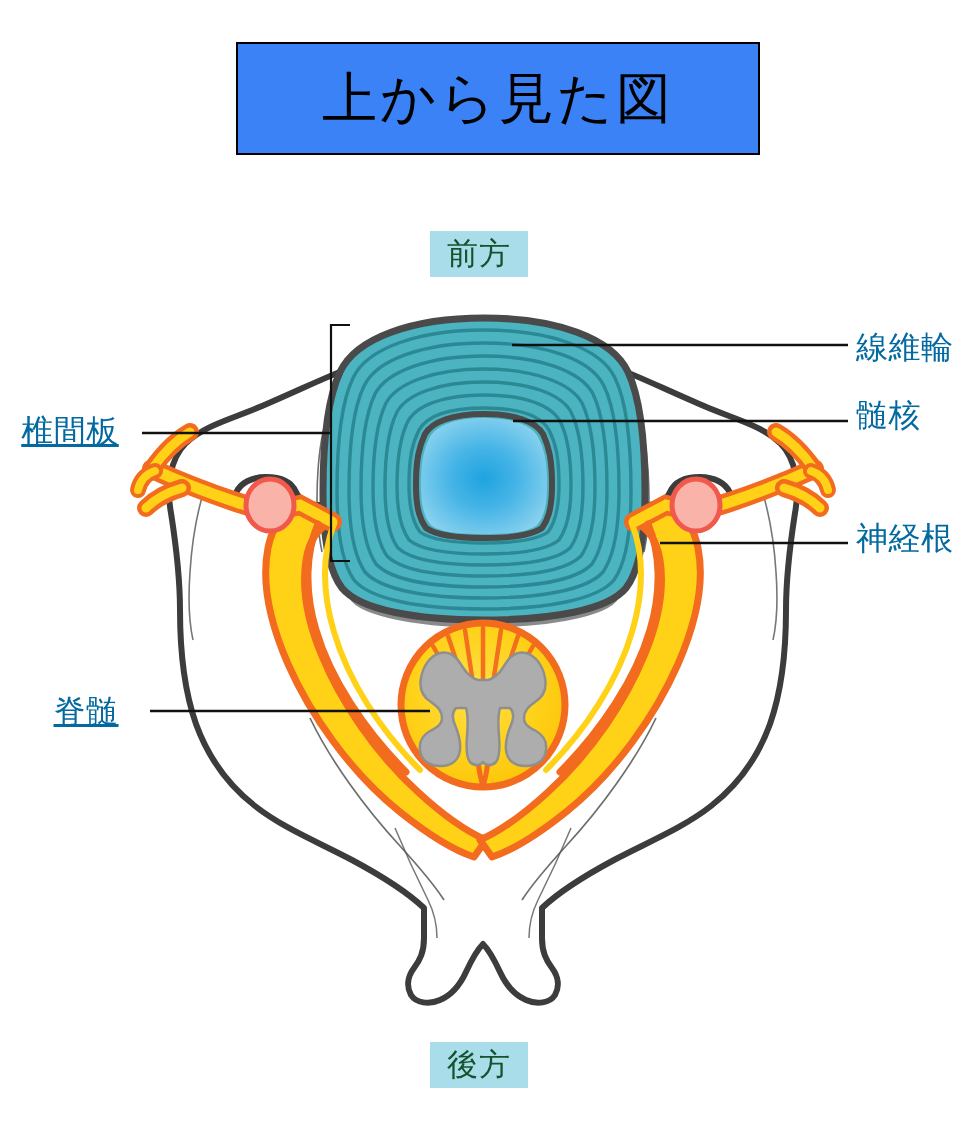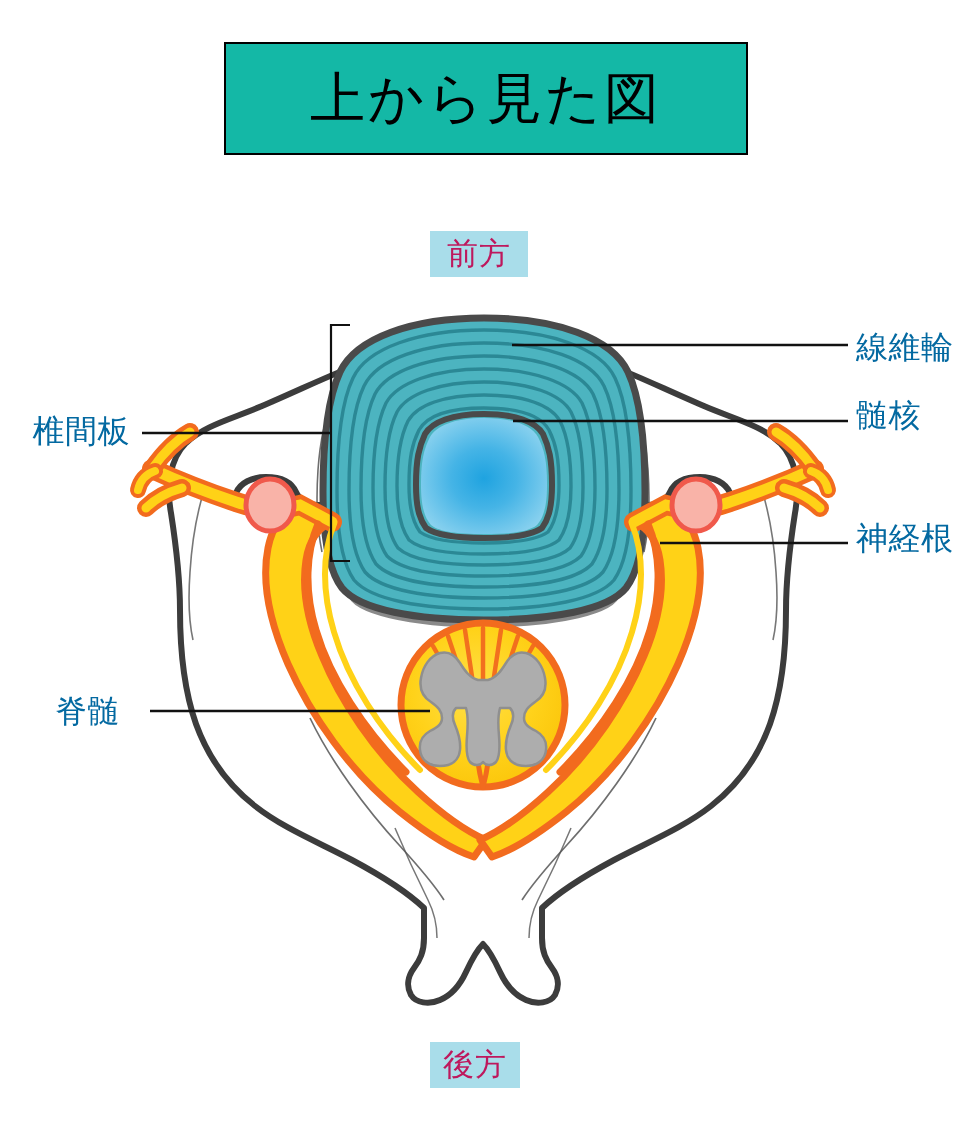--- a/index.html
+++ b/index.html
@@ -16,80 +16,80 @@
   }
   #stage {
     position: absolute;
     left: 0; top: 0;
     width: 967px;
     height: 1133px;
   }
   
   .title-box {
     position: absolute;
-    left: 224px;
+    left: 236px;
     top: 42px;
     width: 524px;
     height: 113px;
     border: 2px solid #000000;
     box-sizing: border-box;
-    background: #14b8a6;
+    background: #3b82f6;
     display: flex;
     align-items: center;
     justify-content: center;
   }
   .title-text {
     font-family: "Liberation Serif", "DejaVu Serif", serif;
     font-size: 55px;
     letter-spacing: 3px;
     color: #000000;
     line-height: 1;
     white-space: nowrap;
   }
   
   .orient-chip {
     position: absolute;
     background: #A9DDEA;
-    color: #be185d;
+    color: #14532d;
     font-size: 31px;
     font-family: "Liberation Sans", sans-serif;
     display: flex;
     align-items: center;
     justify-content: center;
     letter-spacing: 1px;
     box-sizing: border-box;
     white-space: nowrap;
   }
   #chip-anterior {
     left: 430px;
     top: 231px;
     width: 98px;
     height: 46px;
   }
   #chip-posterior {
     left: 430px;
     top: 1042px;
-    width: 90px;
+    width: 98px;
     height: 46px;
   }
   
   .callout {
     position: absolute;
     font-size: 32px;
     color: #0369a1;
     font-family: "Liberation Sans", sans-serif;
     white-space: nowrap;
     letter-spacing: 0.5px;
     line-height: 1;
   }
-  .callout.left  { text-align: right; }
+  .callout.left  { text-align: center; text-decoration: underline; }
   .callout.right { text-align: left;  }
 
   #lbl-disc   { left: 10px;  top: 415px; width: 120px; }
-  #lbl-cord   { left: 0;  top: 695px; width: 120px; }
+  #lbl-cord   { left: 26px;  top: 695px; width: 120px; }
   #lbl-annulus{ left: 856px; top: 331px; }
   #lbl-nucleus{ left: 856px; top: 399px; text-align: right; }
   #lbl-nerve  { left: 856px; top: 525px; font-family: Liberation Mono, monospace; }
 
   svg { display:block; }
 </style>
 </head>
 <body>
 
 <div id="stage">

